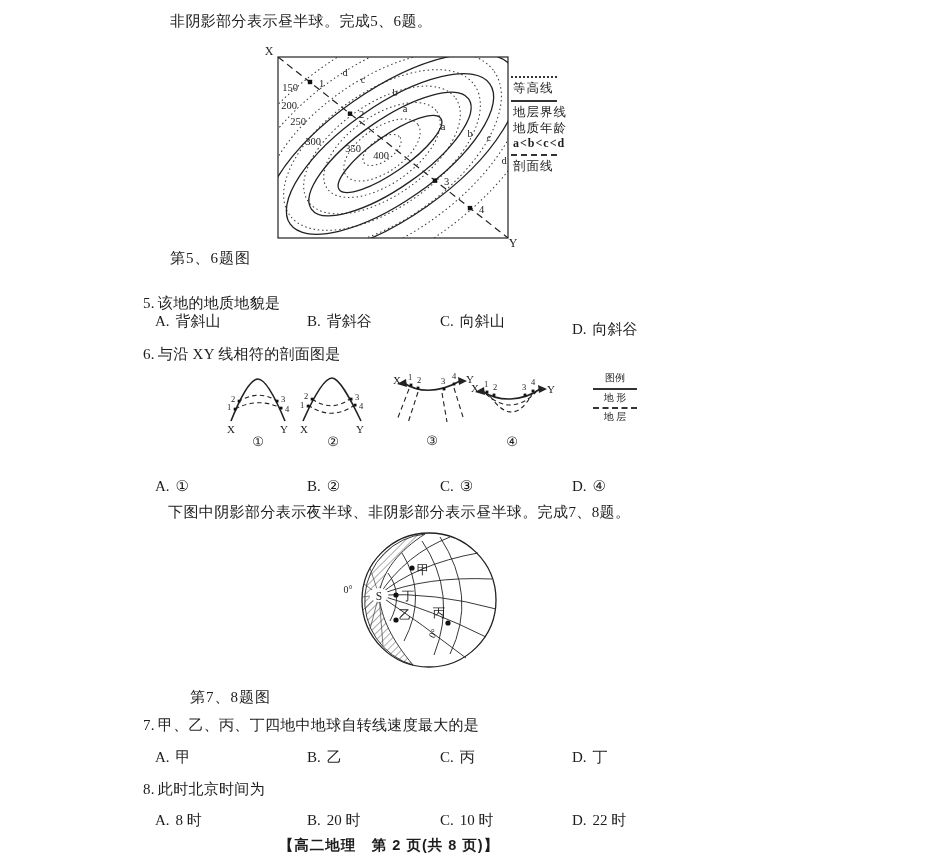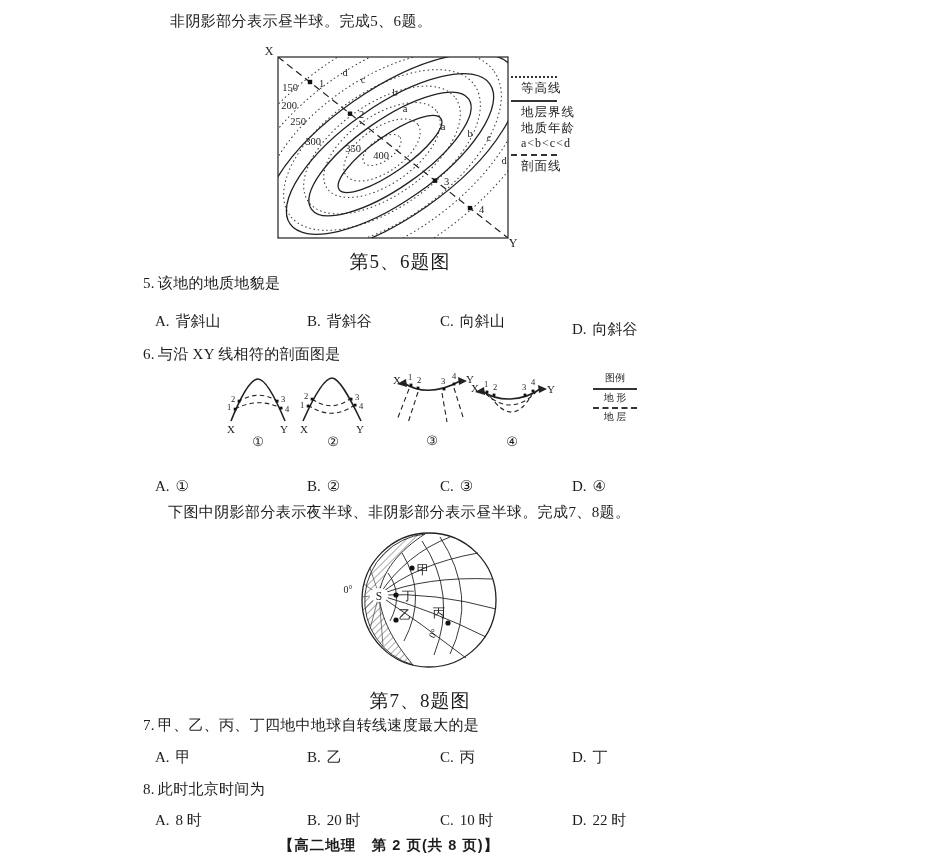--- a/index.html
+++ b/index.html
@@ -7,23 +7,23 @@
   body {
     width:950px; height:863px; position:relative; overflow:hidden;
     font-family:"Liberation Serif","DejaVu Serif",serif; color:#1c1c1c;
   }
   .abs { position:absolute; }
   .line { position:absolute; font-size:15px; white-space:nowrap; letter-spacing:0.4px; }
   .stem { position:absolute; font-size:15px; white-space:nowrap; letter-spacing:0.3px; }
   .stem .qnum { margin-right:3px; }
   .opt { position:absolute; font-size:15px; white-space:nowrap; }
   .opt .opt-label { margin-right:6px; }
-  .caption { position:absolute; font-size:19px; text-align:center; letter-spacing:1px; }
+  .caption { position:absolute; font-size:15px; text-align:left; letter-spacing:1px; }
   .map-legend { position:absolute; left:509px; top:72px; width:104px; font-size:12.5px; line-height:1.22; }
-  .map-legend .leg-t { letter-spacing:1px; padding-left:12px; }
+  .map-legend .leg-t { letter-spacing:1px; padding-left:4px; }
   .swatch { width:46px; height:0; margin:4px 0 3px 2px; }
   .sw-dotted { border-top:2px dotted #333; }
   .sw-solid  { border-top:2.5px solid #333; }
   .sw-dashed { border-top:2px dashed #333; }
   .q6-legend { position:absolute; left:583px; top:372px; width:64px; font-size:10px; text-align:center; line-height:1.25; }
   .q6-legend .swatch { margin:3px auto 2px auto; }
   .footer { position:absolute; left:0; top:836px; width:778px; text-align:center;
             font-weight:bold; font-size:14.5px; letter-spacing:1px;
             font-family:"Liberation Sans","DejaVu Sans",sans-serif; }
   svg text { font-family:"Liberation Serif","DejaVu Serif",serif; fill:#1c1c1c; }
@@ -104,28 +104,28 @@
     <text x="219" y="171">4</text>
   </g>
 </svg>
 
 <div class="map-legend">
   <div class="swatch sw-dotted"></div>
   <div class="leg-t">等高线</div>
   <div class="swatch sw-solid"></div>
   <div class="leg-t">地层界线</div>
   <div class="leg-t">地质年龄</div>
-  <div class="leg-t" style="font-size:12px;">a&lt;b&lt;c&lt;d</div>
+  <div class="leg-t" style="font-size:12px;font-weight:bold;">a&lt;b&lt;c&lt;d</div>
   <div class="swatch sw-dashed"></div>
   <div class="leg-t">剖面线</div>
 </div>
 
 <div class="caption" style="left:170px; top:249px; width:460px;">第5、6题图</div>
 
-<div class="stem" style="left:143px; top:274px;">
+<div class="stem" style="left:143px; top:294px;">
   <span class="qnum">5.</span><span>该地的地质地貌是</span>
 </div>
 <div class="opt" style="left:155px; top:312px;">
   <span class="opt-label">A.</span><span>背斜山</span>
 </div>
 <div class="opt" style="left:307px; top:312px;">
   <span class="opt-label">B.</span><span>背斜谷</span>
 </div>
 <div class="opt" style="left:440px; top:312px;">
   <span class="opt-label">C.</span><span>向斜山</span>

